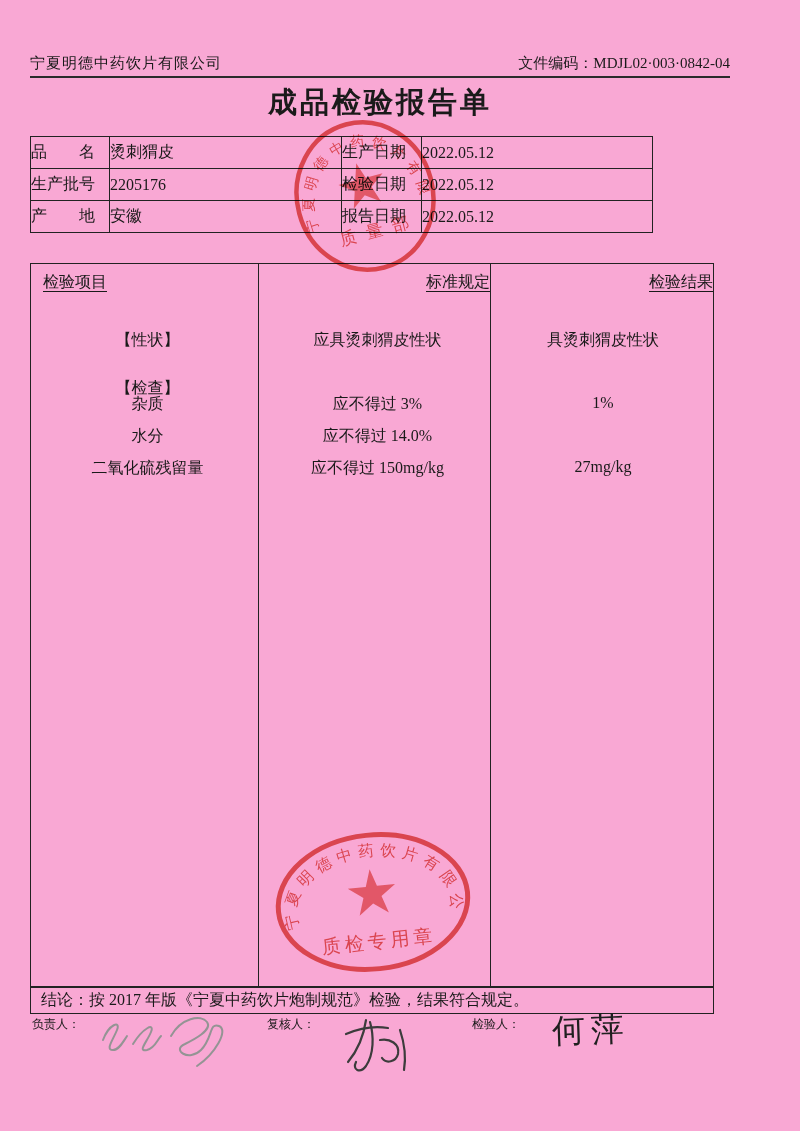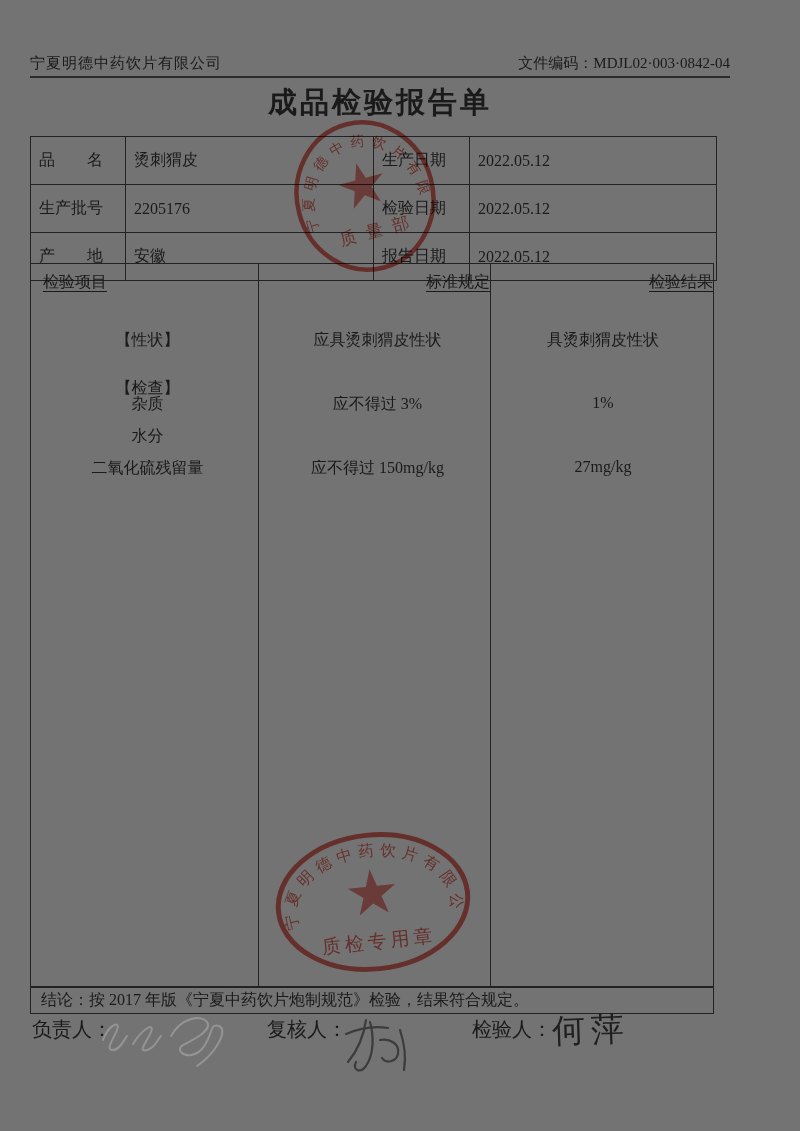--- a/index.html
+++ b/index.html
@@ -1,28 +1,28 @@
 <!DOCTYPE html>
 <html><head>
 <meta charset="utf-8">
 <style>
   html,body{margin:0;padding:0;background:#ffffff;}
   .page{
-    position:relative;width:800px;height:1131px;background:#737373;overflow:hidden;
+    position:relative;width:800px;height:1131px;background:#f9a8d4;overflow:hidden;
     font-family:"Liberation Serif","DejaVu Serif",serif;color:#1a1a1a;
   }
   
   .hdr-company{position:absolute;left:30px;top:54px;font-size:15px;letter-spacing:1px;white-space:nowrap;}
   .hdr-code{position:absolute;right:70px;top:54px;font-size:15px;white-space:nowrap;}
   .hdr-rule{position:absolute;left:30px;top:76px;width:700px;height:2px;background:#2b2b2b;}
   .doc-title{position:absolute;left:30px;top:83px;width:700px;text-align:center;
     font-size:29px;font-weight:bold;letter-spacing:3px;}
   
   table.info{position:absolute;left:30px;top:136px;border-collapse:collapse;table-layout:fixed;}
-  table.info td{border:1px solid #222;height:31px;font-size:16px;padding:8px;vertical-align:middle;
+  table.info td{border:1px solid #222;height:31px;font-size:16px;padding:0;vertical-align:middle;
     white-space:nowrap;overflow:hidden;font-family:Liberation Serif, serif;}
   td.lbl{width:78px;padding:0 8px;}
   td.val{width:231px;padding:0 12px;}
   td.dlbl{width:79px;padding:0 8px;}
   td.dval{width:230px;padding:0 12px;}
   td.rlbl{padding:0 12px;}
   td.rval{padding:0 12px;}
   
   .insp{position:absolute;left:30px;top:263px;width:682px;height:723px;border:1px solid #222;display:flex;}
   .insp .col{position:relative;height:100%;}
@@ -32,21 +32,21 @@
   .col-header{position:absolute;top:8px;left:0;width:100%;text-align:right;font-size:16px;
     text-decoration:underline;text-underline-offset:4px;}
   .col-header.left{width:auto;left:12px;text-align:right;}
   .mline{position:absolute;left:12px;right:6px;font-size:16px;white-space:nowrap;text-align:center;}
   .c3 .mline{left:8px;}
   
   .conclusion{position:absolute;left:30px;top:986px;width:672px;height:26px;border:1px solid #222;
     font-size:16px;line-height:26px;padding-left:10px;white-space:nowrap;overflow:hidden;}
   .conclusion b{font-weight:normal;}
   
-  .sig-label{position:absolute;top:1016px;font-size:20px;white-space:nowrap;}
+  .sig-label{position:absolute;top:1016px;font-size:12px;white-space:nowrap;}
   .sig-svg{position:absolute;}
   .sig-name{position:absolute;left:552px;top:1008px;font-size:33px;color:#1f1f1f;
     letter-spacing:6px;transform:rotate(-2deg);white-space:nowrap;}
   
   .stamp{position:absolute;mix-blend-mode:multiply;opacity:0.88;pointer-events:none;}
   .stamp-a{left:285px;top:111px;}
   .stamp-b{left:266px;top:820px;}
 </style>
 </head>
 <body>
@@ -87,20 +87,21 @@
       <div class="mline" style="top:66px">【性状】</div>
       <div class="mline" style="top:114px">【检查】</div>
       <div class="mline" style="top:130px">杂质</div>
       <div class="mline" style="top:162px">水分</div>
       <div class="mline" style="top:194px">二氧化硫残留量</div>
     </div>
     <div class="col c2">
       <div class="col-header">标准规定</div>
       <div class="mline" style="top:66px">应具烫刺猬皮性状</div>
       <div class="mline" style="top:130px">应不得过 3%</div>
+      <div class="mline" style="top:162px">应不得过 14.0%</div>
       <div class="mline" style="top:194px">应不得过 150mg/kg</div>
     </div>
     <div class="col c3">
       <div class="col-header">检验结果</div>
       <div class="mline" style="top:66px">具烫刺猬皮性状</div>
       <div class="mline" style="top:130px">1%</div>
       <div class="mline" style="top:194px">27mg/kg</div>
     </div>
   </div>
 

